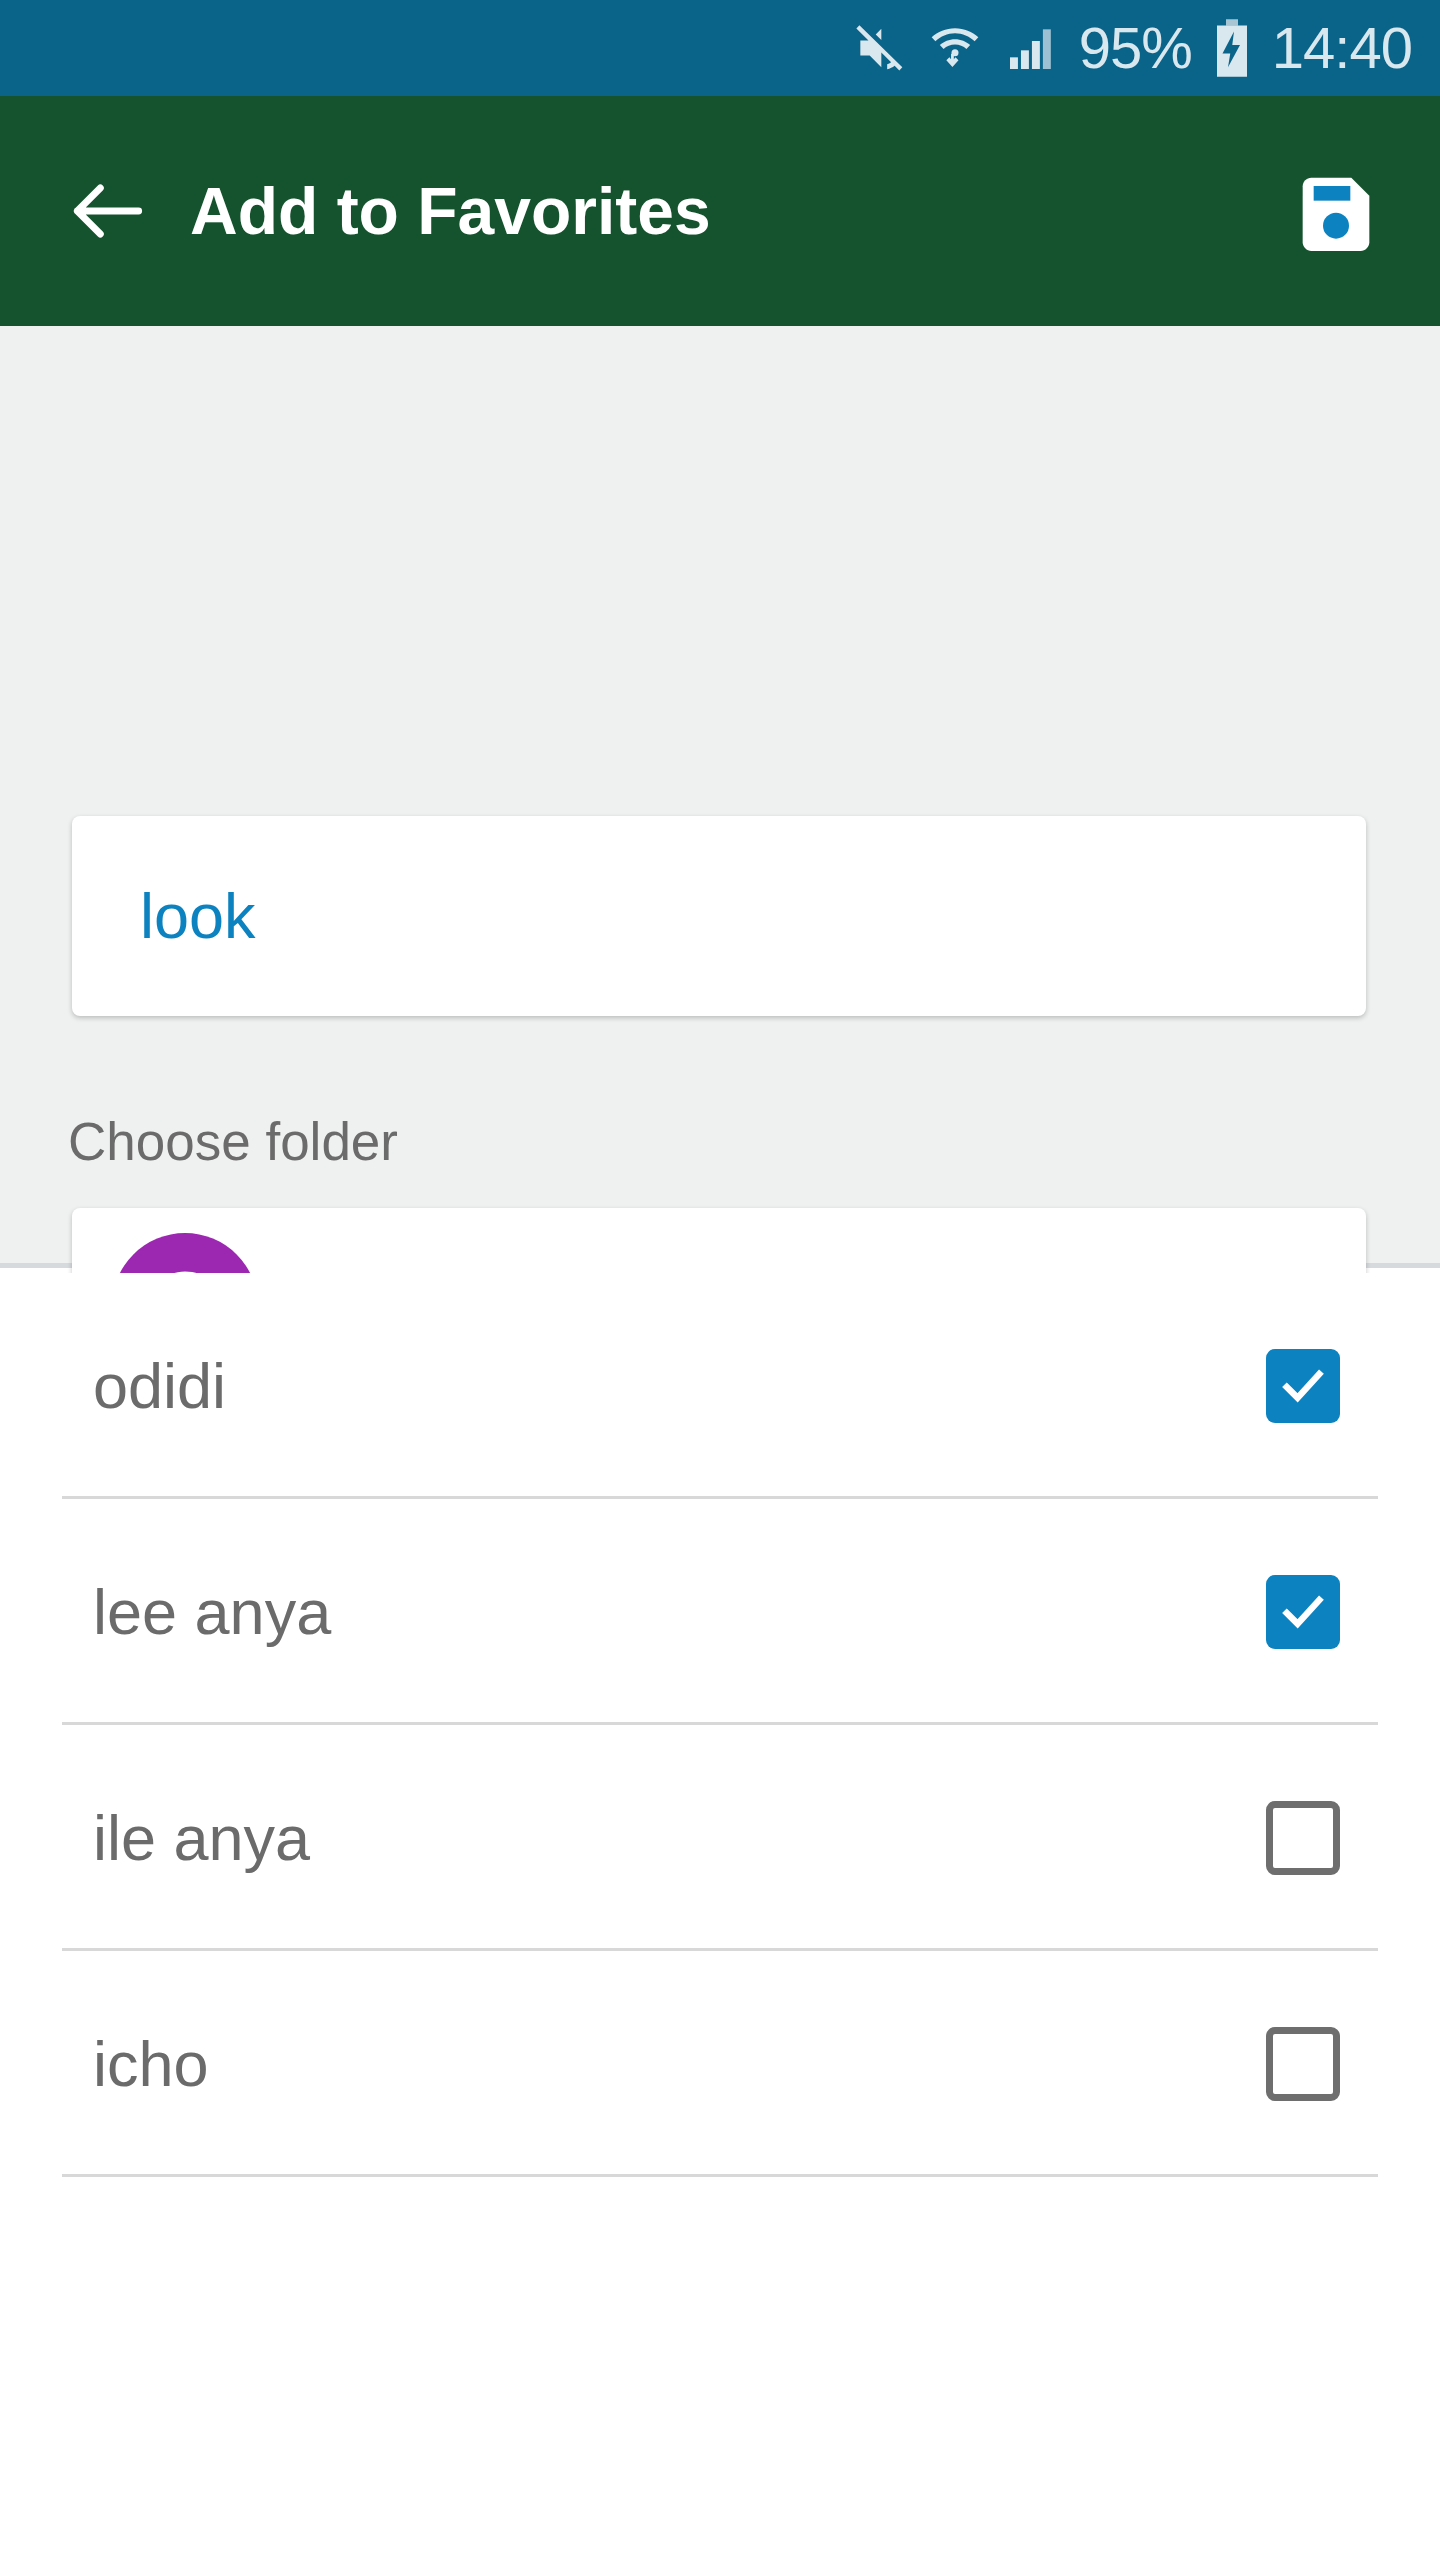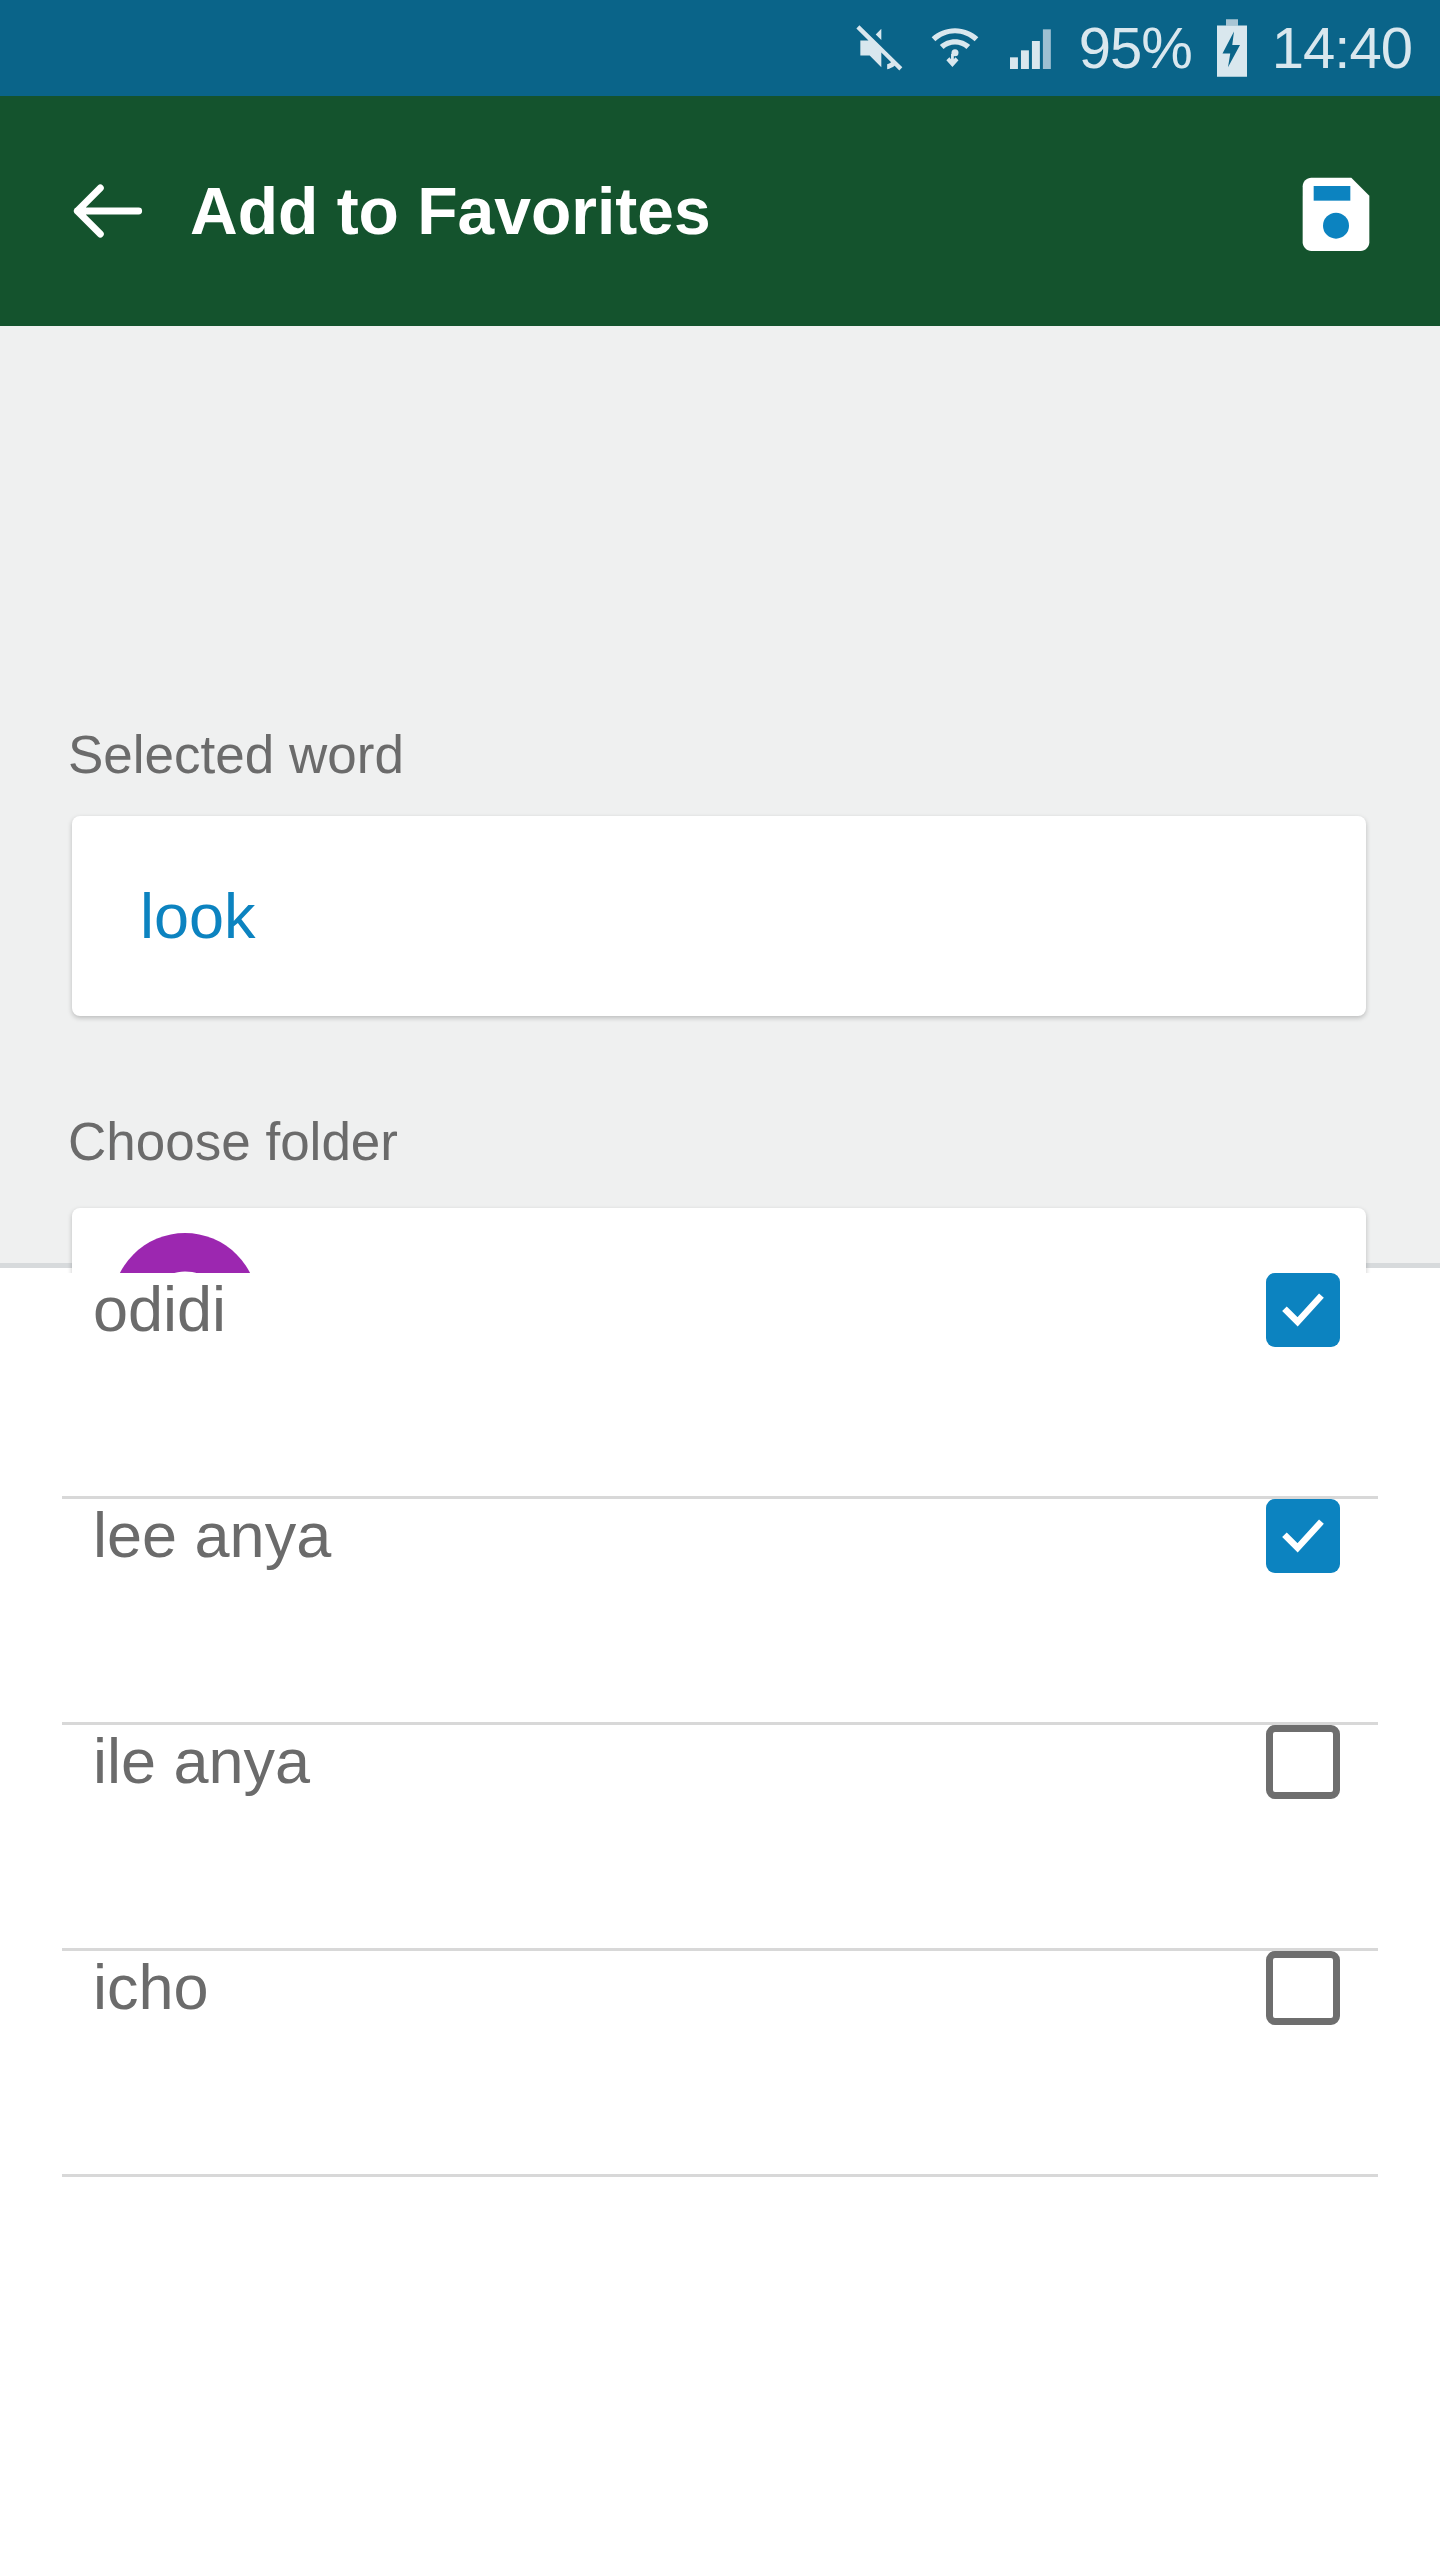--- a/index.html
+++ b/index.html
@@ -88,21 +88,21 @@
     color:#0c83c0; font-size:63px; font-weight:400; margin-left:57px;
   }
 
   
   .list {
     position:absolute; top:1273px; left:0;
     width:1440px; background:#ffffff;
   }
   .list-row {
     position:relative; height:226px;
-    display:flex; align-items:flex-start; cursor:pointer;gap:41px;
+    display:flex; align-items:center; cursor:pointer;gap:41px;
   }
   .list-row::after {
     content:""; position:absolute; bottom:0; left:62px;
     width:1316px; height:3px; background:#d8d8d8;
   }
   .row-label {
     margin-left:93px; color:#6b6b6b;
     font-size:63px; font-weight:400;
   }
   .row-spacer { flex:1; }
@@ -170,21 +170,20 @@
     <div class="save-btn">
       <svg width="80" height="80" viewBox="0 0 24 24">
         <path fill="#ffffff" d="M4.6 2h12L22 7.4v14c0 1.4-1.2 2.6-2.6 2.6H4.6C3.2 24 2 22.8 2 21.4V4.6C2 3.2 3.2 2 4.6 2z"></path>
         <rect fill="#0c83c0" x="5.3" y="4.5" width="11" height="4.4"></rect>
         <circle fill="#0c83c0" cx="12" cy="16.4" r="3.9"></circle>
       </svg>
     </div>
   </div>
 
   <div class="form-area">
-    <div class="section-label" id="lbl-word">Selected word</div>
 
     <div class="card" id="card-word">
       <div class="word-value">look</div>
     </div>
 
     <div class="section-label" id="lbl-folder">Choose folder</div>
 
     <div class="card" id="card-folder">
       <div class="folder-icon">
         <svg width="88" height="88" viewBox="0 0 24 24">

